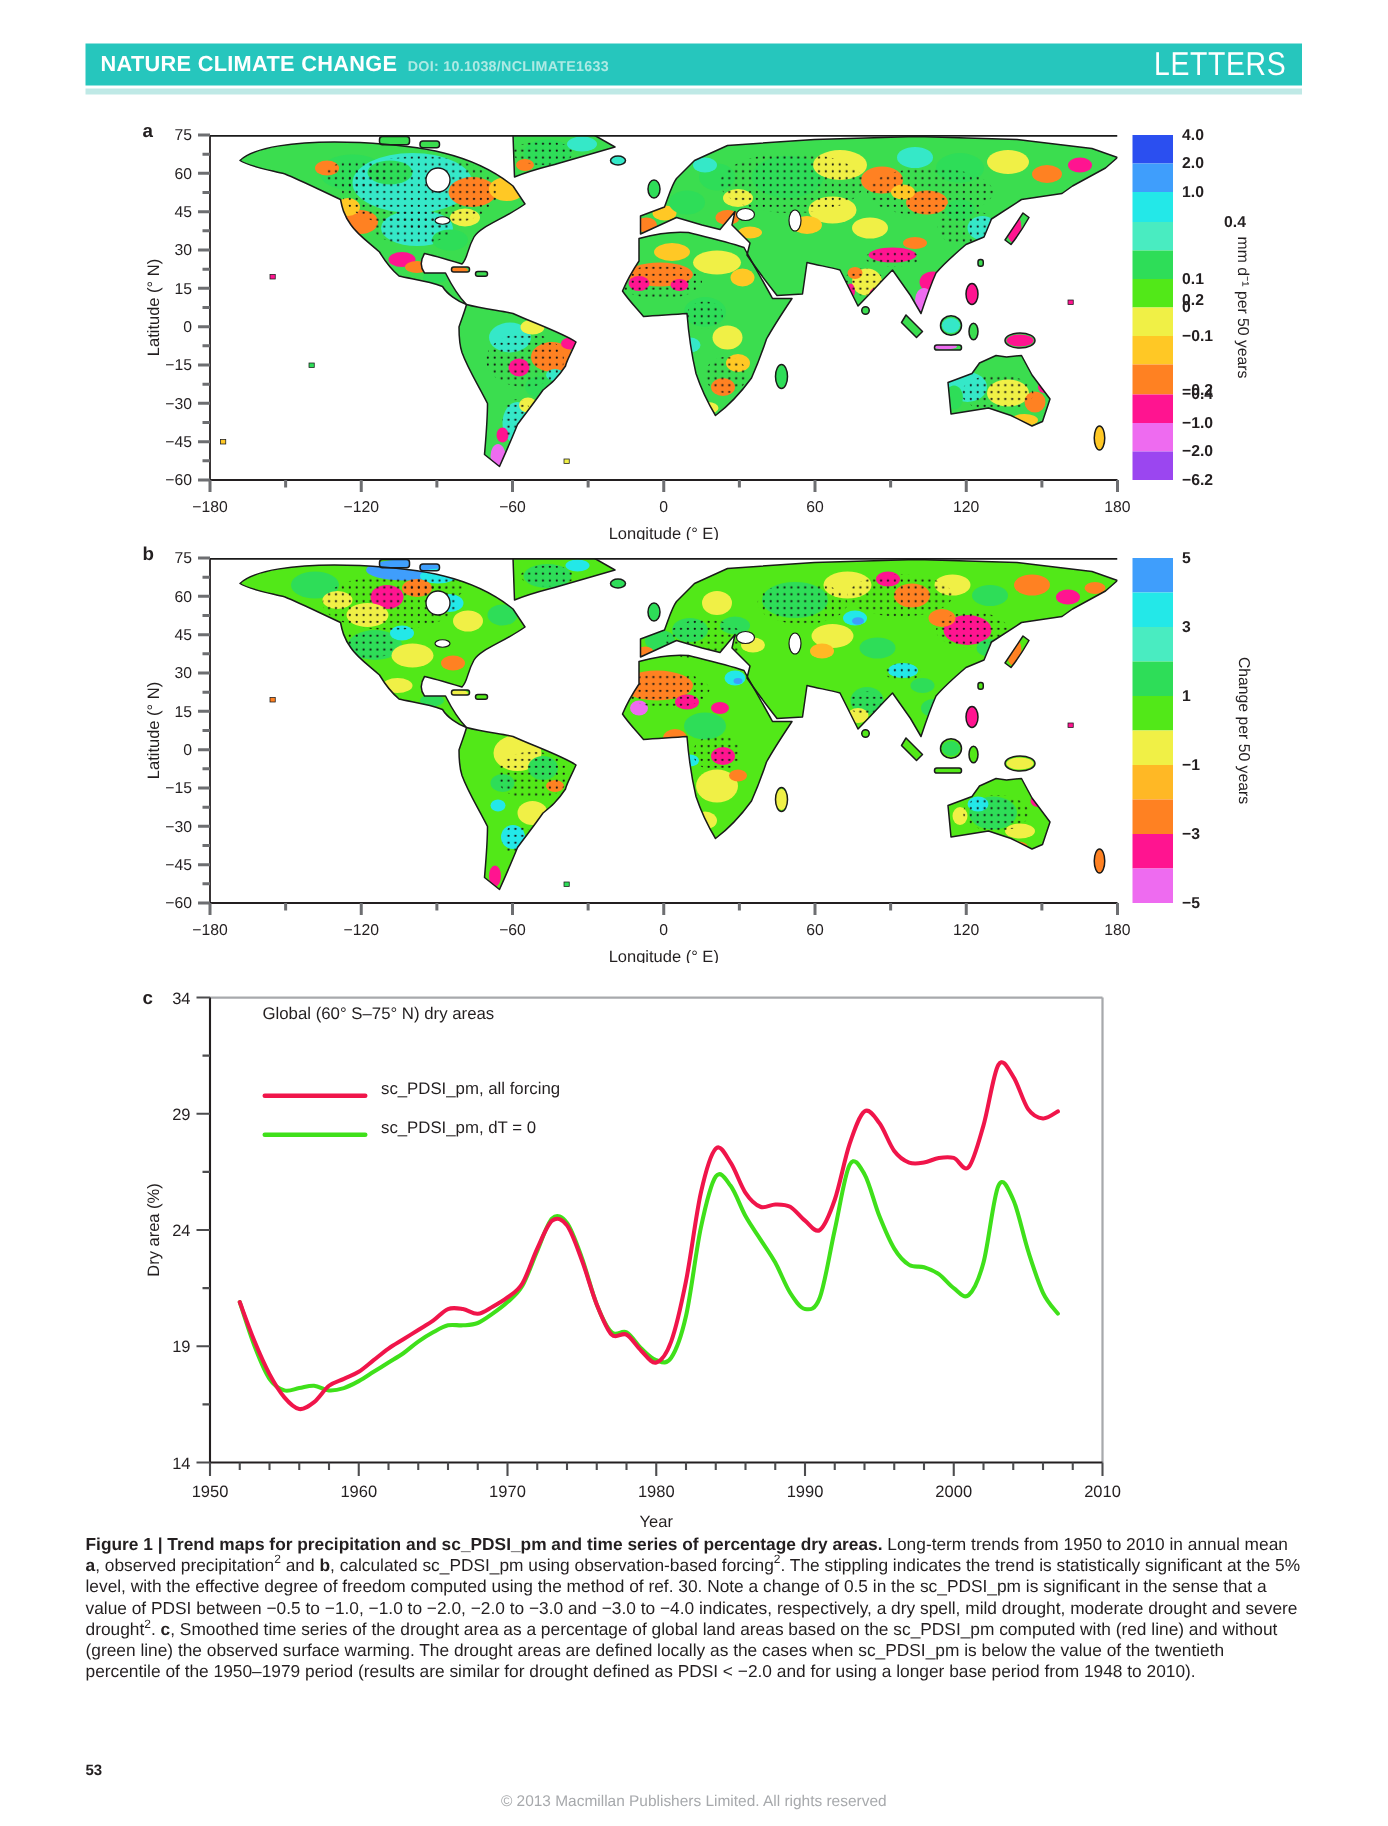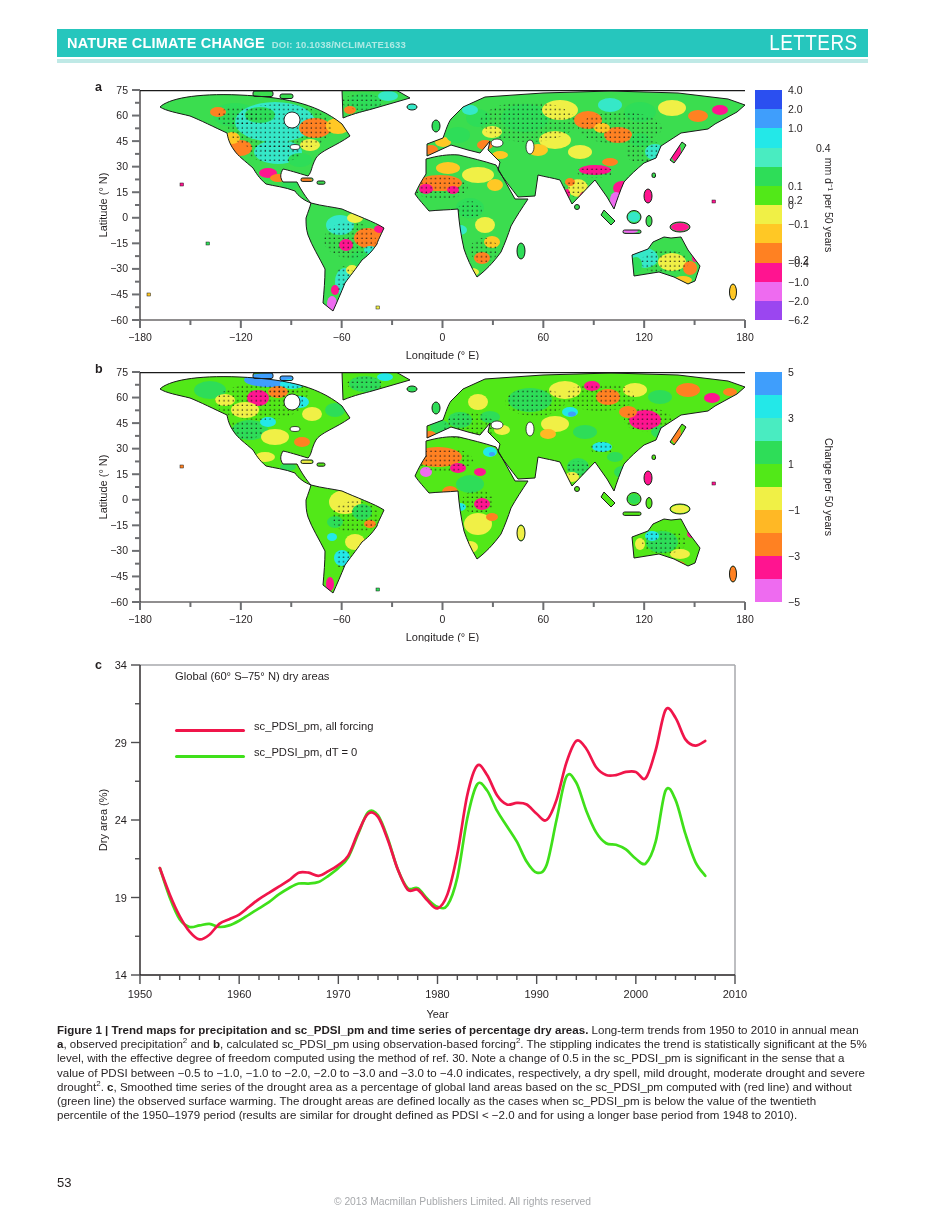--- a/index.html
+++ b/index.html
@@ -14,37 +14,37 @@
   .band-under{position:absolute;left:57px;top:59px;width:811px;height:4px;background:#bfe9e6;}
   
   .panel{position:absolute;left:57px;width:818px;}
   .panel-label{position:absolute;font-weight:bold;font-size:12.5px;color:#231f20;}
   .rot-label{position:absolute;font-size:11px;color:#231f20;white-space:nowrap;}
   .map-svg{position:absolute;left:83px;top:12px;width:605px;height:230px;}
   .axes-svg{position:absolute;left:0;top:0;pointer-events:none;}
   .colorbar{position:absolute;left:698px;top:12px;width:27px;height:230px;display:flex;flex-direction:column;}
   .cb-swatch{width:100%;flex:1 1 auto;}
   .cb-labels{position:absolute;left:731px;top:12px;width:50px;height:230px;font-size:10.5px;}
-  .cb-label{position:absolute;transform:translateY(-50%);white-space:nowrap;}
+  .cb-label{position:absolute;transform:translateY(-50%);white-space:nowrap;font-weight:bold;}
   .chart-title{position:absolute;left:118px;top:18px;font-size:11.2px;color:#231f20;}
   .legend{position:absolute;left:118px;top:54px;}
   .legend-row{display:flex;align-items:flex-end;height:26px;}
   .legend-line{width:70px;height:2.8px;border-radius:2px;}
   .legend-text{margin-left:9px;font-size:11.2px;}
   
   .caption{position:absolute;left:57px;top:1023px;width:812px;font-size:11.55px;line-height:14.2px;
            color:#231f20;text-align:left;}
   .caption b{font-weight:bold;}
   .caption sup{font-size:8px;line-height:0;}
   
   .footer{position:absolute;left:57px;top:1175px;width:811px;font-size:10.3px;color:#6d6e71;
           display:flex;justify-content:space-between;align-items:baseline;}
   .foot-journal{color:#1fc4ba;font-weight:bold;letter-spacing:.2px;}
   .foot-url{color:#4d4d4f;}
-  .foot-page{color:#231f20;font-weight:normal;font-size:13px;}
+  .foot-page{color:#231f20;font-weight:bold;font-size:10px;}
   .copyright{position:absolute;left:0;top:1196px;width:925px;text-align:center;
              font-size:10.3px;color:#a7a9ac;}
 </style>
 </head>
 <body>
 
 <div class="page">
 
   <div class="band">
     <span style="display:flex;align-items:baseline;">

